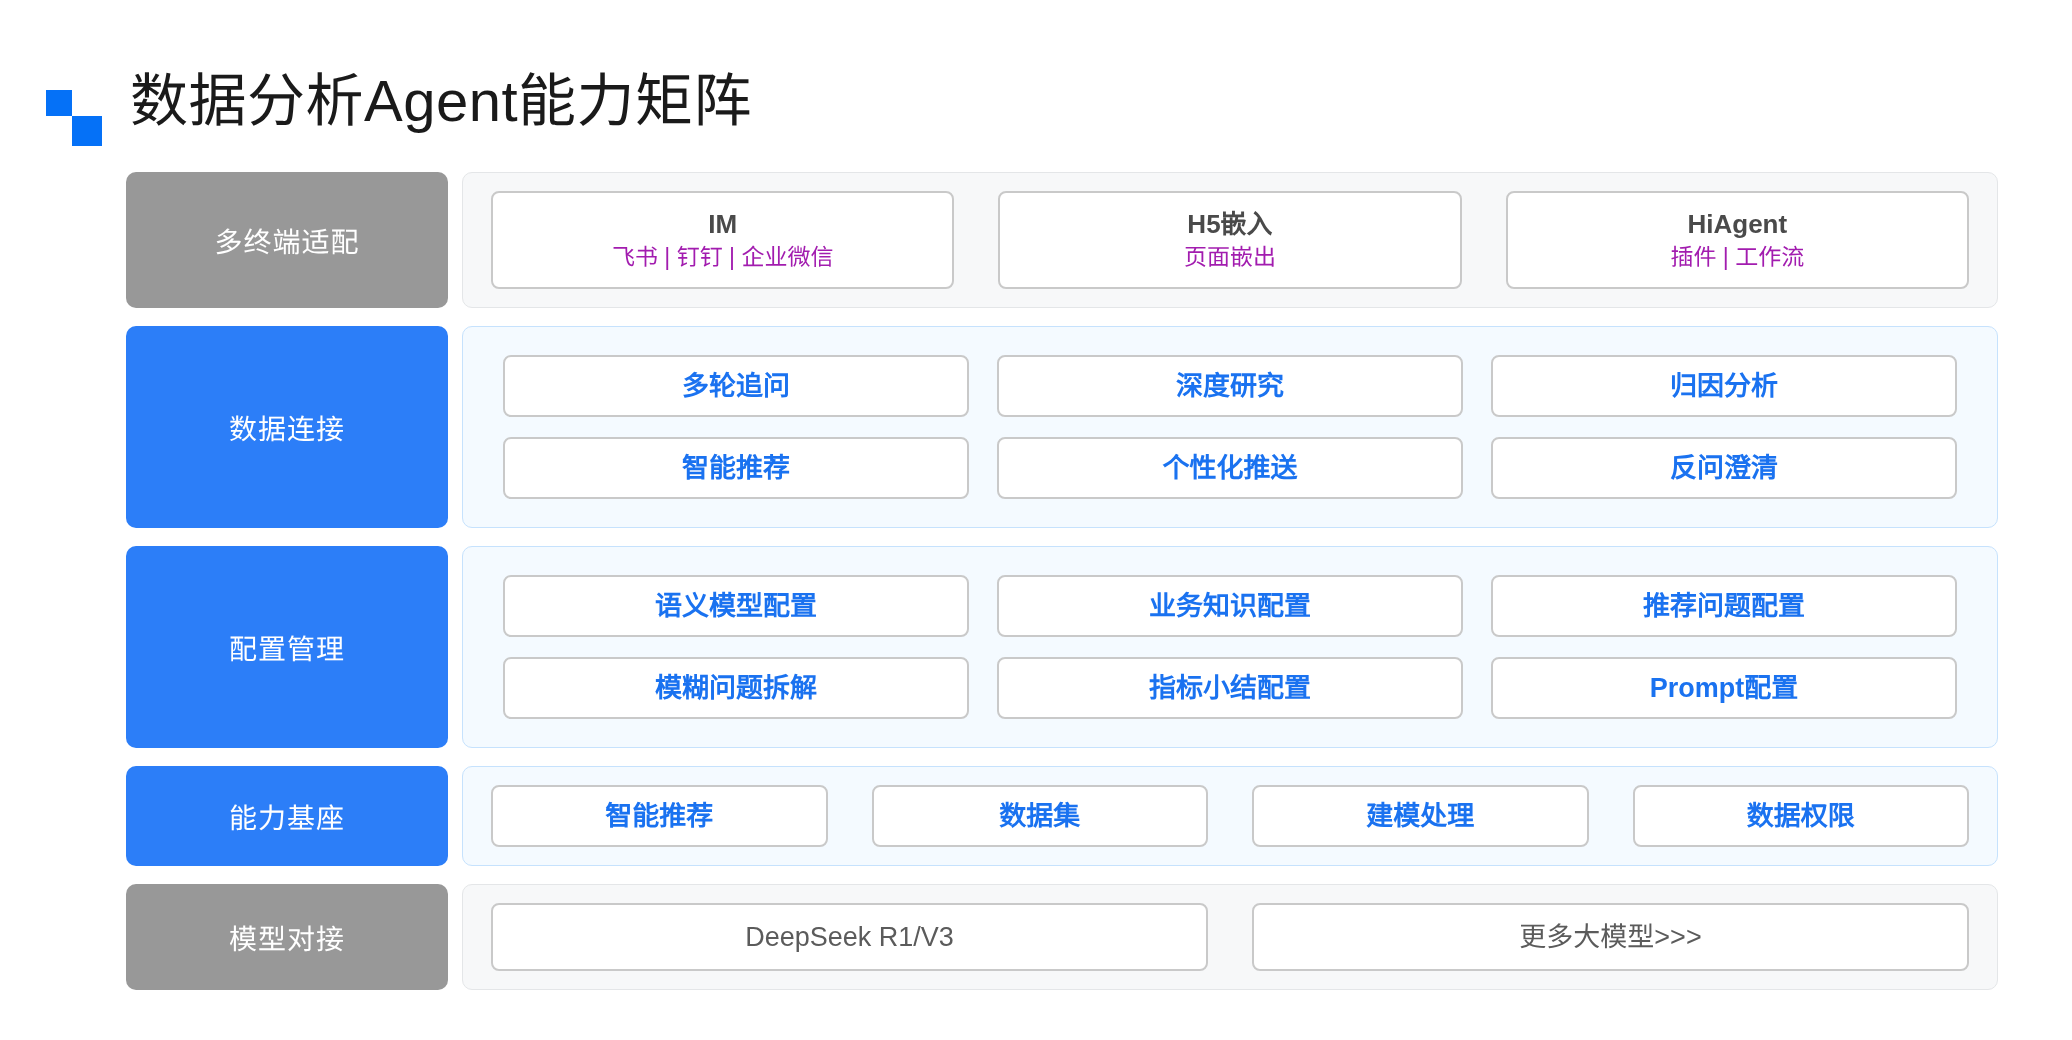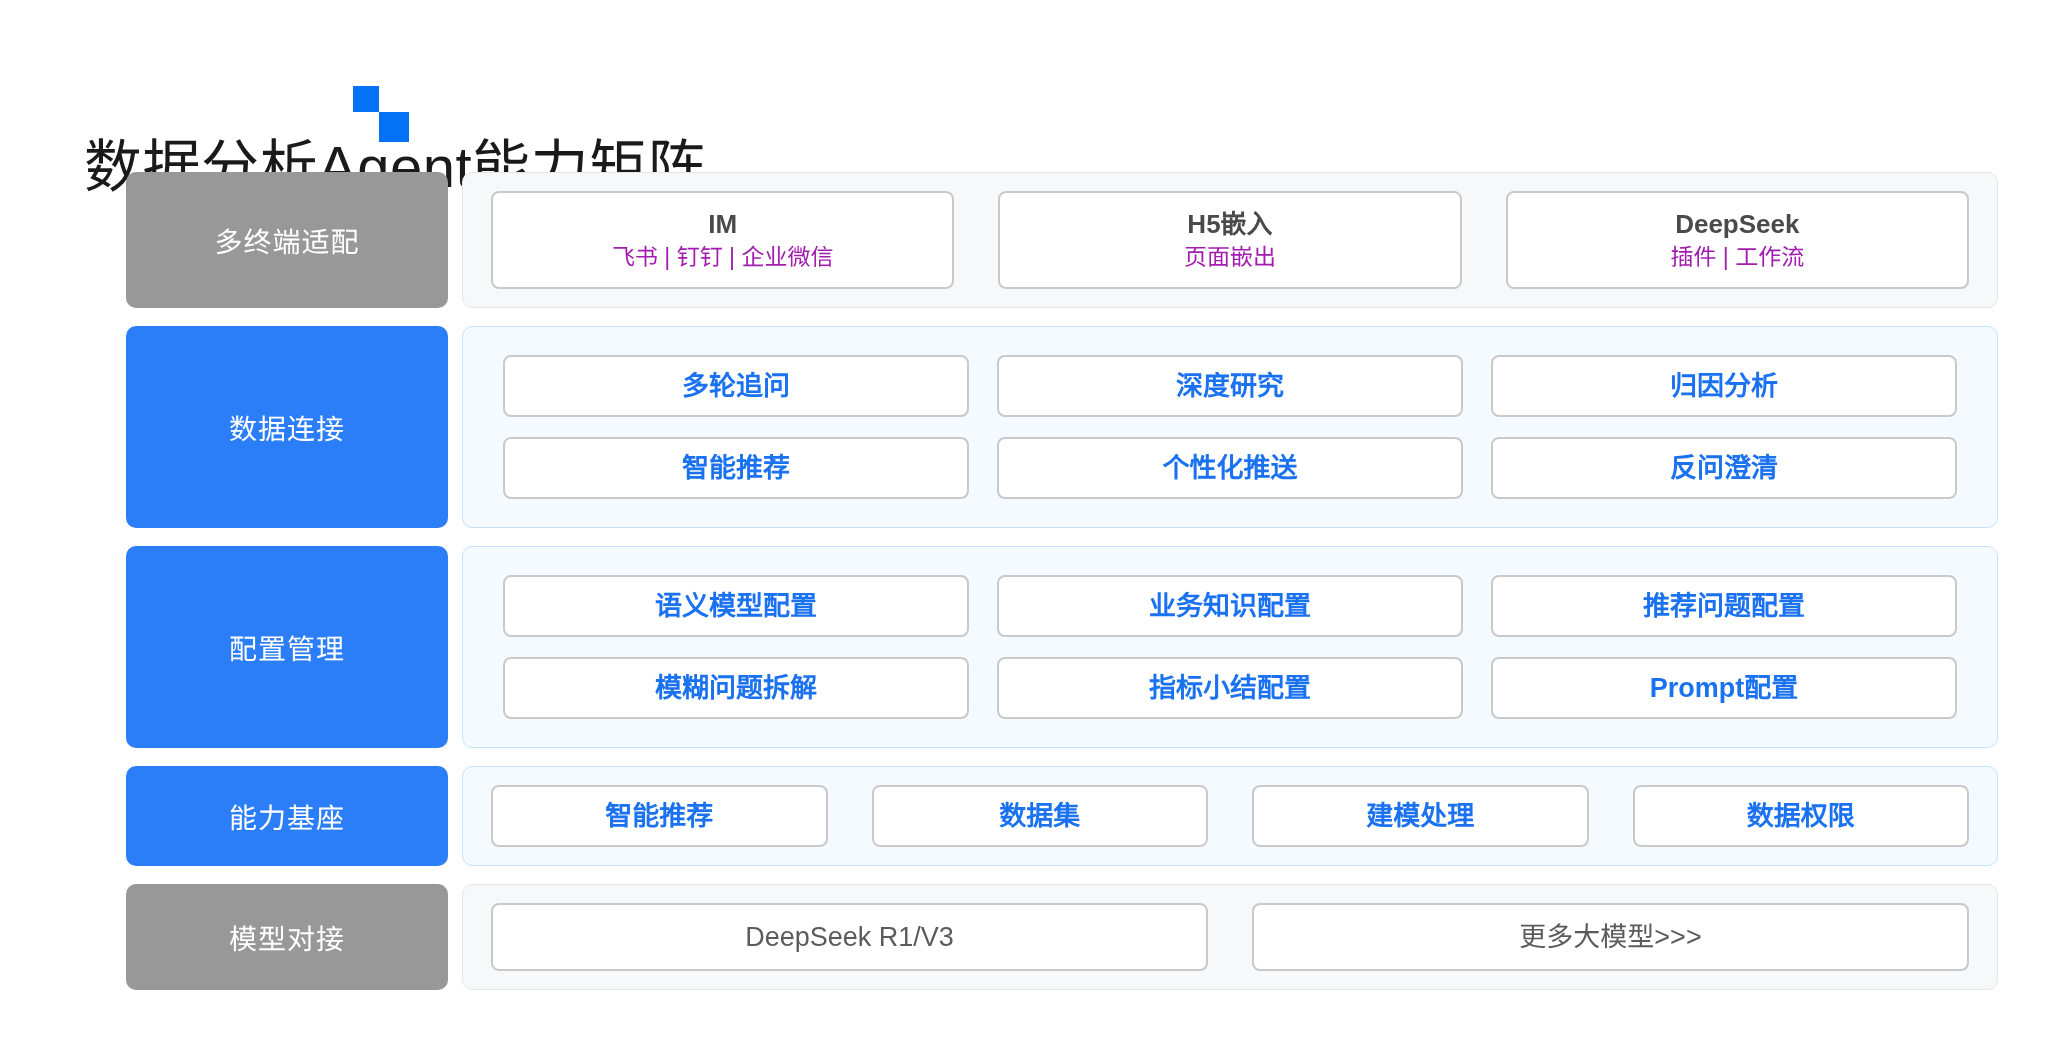--- a/index.html
+++ b/index.html
@@ -14,26 +14,25 @@
   .slide {
     position: relative;
     width: 2072px;
     height: 1040px;
     background: #ffffff;
   }
 
   
   .header {
     position: absolute;
-    left: 62px;
+    left: 46px;
     top: 56px;
     display: flex;
-    align-items: center;
+    align-items: flex-end;
     height: 80px;
-    flex-direction: column;
   }
   .logo-mark {
     position: relative;
     width: 62px;
     height: 62px;
     margin-top: 14px;
     flex: 0 0 auto;
   }
   .logo-sq-a {
     position: absolute;
@@ -185,21 +184,21 @@
       <div class="row-body gray-panel">
         <div class="card tall">
           <span class="card-title">IM</span>
           <span class="card-sub">飞书 | 钉钉 | 企业微信</span>
         </div>
         <div class="card tall">
           <span class="card-title">H5嵌入</span>
           <span class="card-sub">页面嵌出</span>
         </div>
         <div class="card tall">
-          <span class="card-title">DeepSeek</span>
+          <span class="card-title">HiAgent</span>
           <span class="card-sub">插件 | 工作流</span>
         </div>
       </div>
     </div>
 
     <div class="row">
       <div class="row-label blue">
         <span>数据连接</span>
       </div>
       <div class="row-body blue-panel stacked">

